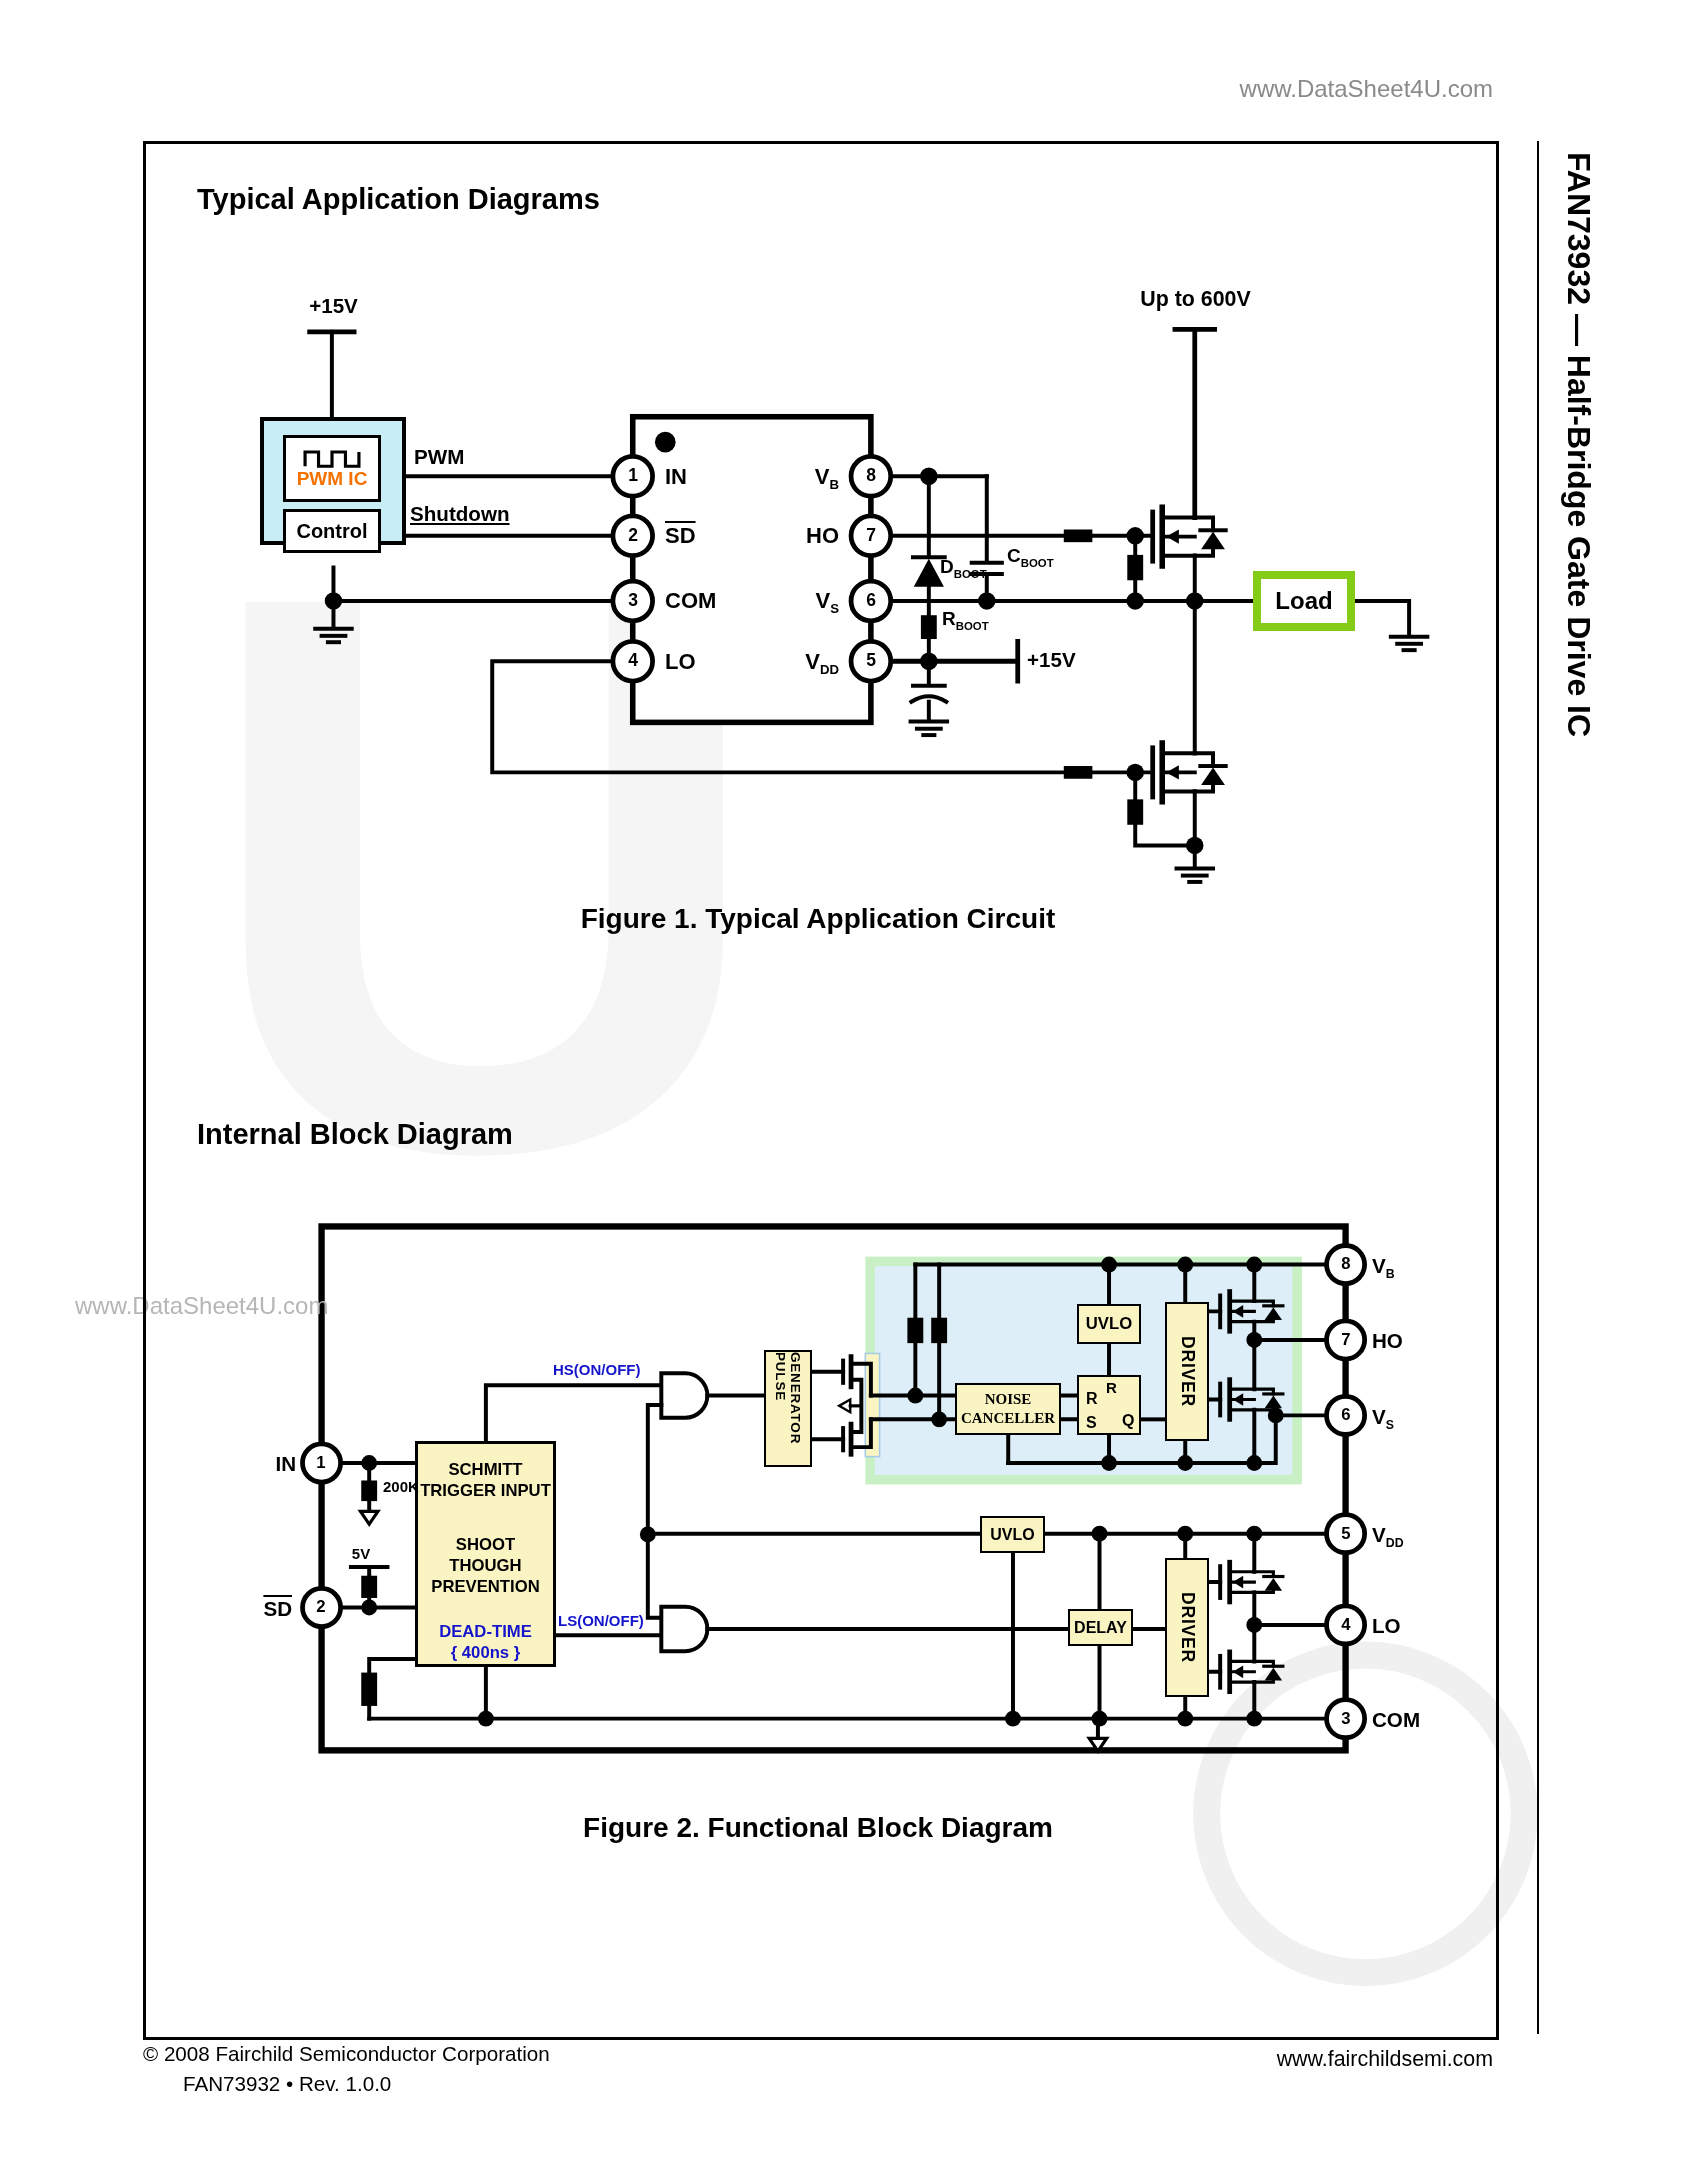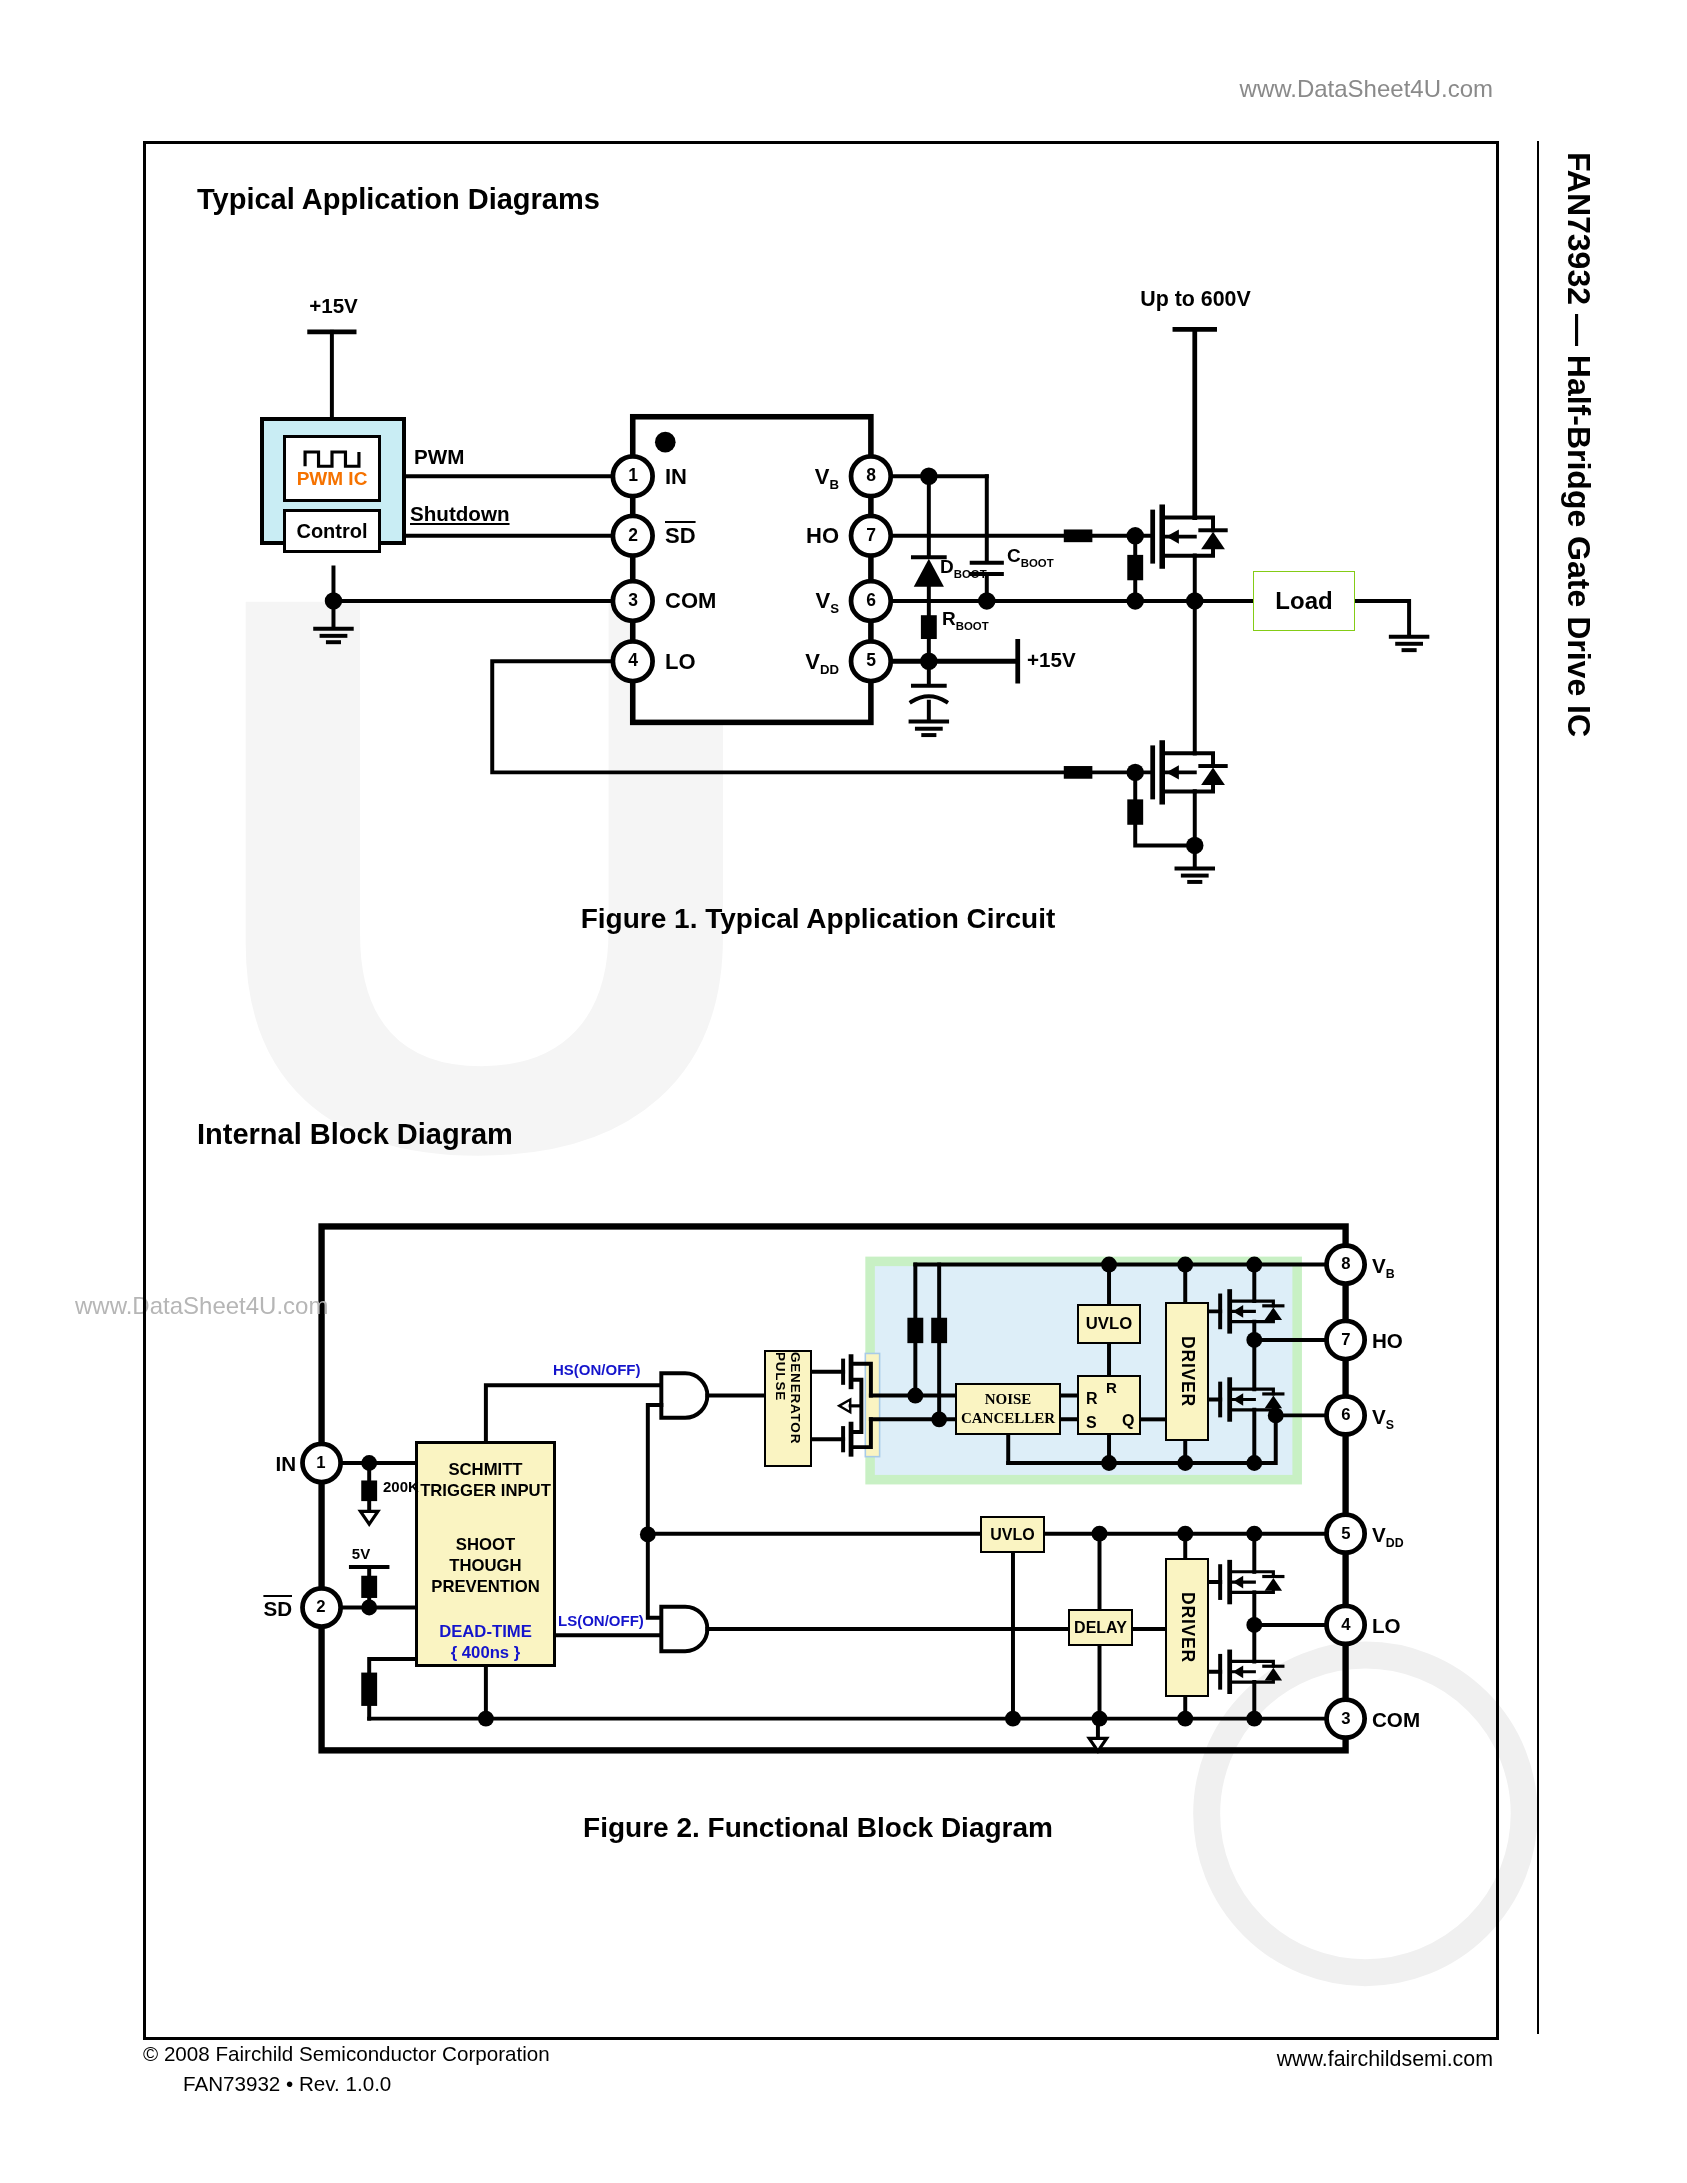--- a/index.html
+++ b/index.html
@@ -24,21 +24,21 @@
   .pinnum{font-size:17.5px;font-weight:bold;text-align:center;}
   .pinname{font-size:22px;font-weight:bold;height:27px;line-height:27px;}
   .pinname2{font-size:20.6px;font-weight:bold;height:25.4px;line-height:25.4px;}
   .comp{font-size:19px;font-weight:bold;}
   .cyanbox{background:#c9edf4;border:4.8px solid #000;box-sizing:border-box;}
   .whbox{background:#fff;border:3.2px solid #000;box-sizing:border-box;
          display:flex;flex-direction:column;align-items:center;justify-content:center;}
   .ybox{background:#faf4c2;border:2.4px solid #000;box-sizing:border-box;
         display:flex;flex-direction:column;align-items:center;justify-content:center;}
   .vtext{writing-mode:vertical-lr;text-orientation:mixed;}
-  .loadbox{border:1px solid #84cc16;box-sizing:border-box;background:#fff;
+  .loadbox{border:8px solid #84cc16;box-sizing:border-box;background:#fff;
            display:flex;align-items:center;justify-content:center;font-size:24px;font-weight:bold;}
   .sidebar-title{font-size:32px;font-weight:bold;white-space:nowrap;
                  transform:rotate(90deg);transform-origin:0 0;}
   .wm-u{font-size:794px;font-weight:bold;color:#f5f5f5;line-height:1;}
   svg.art{position:absolute;left:0;top:0;}
 </style>
 </head>
 <body>
 
 <div class="abs z0 wm-u" style="left:198px;top:476px;">U</div>

